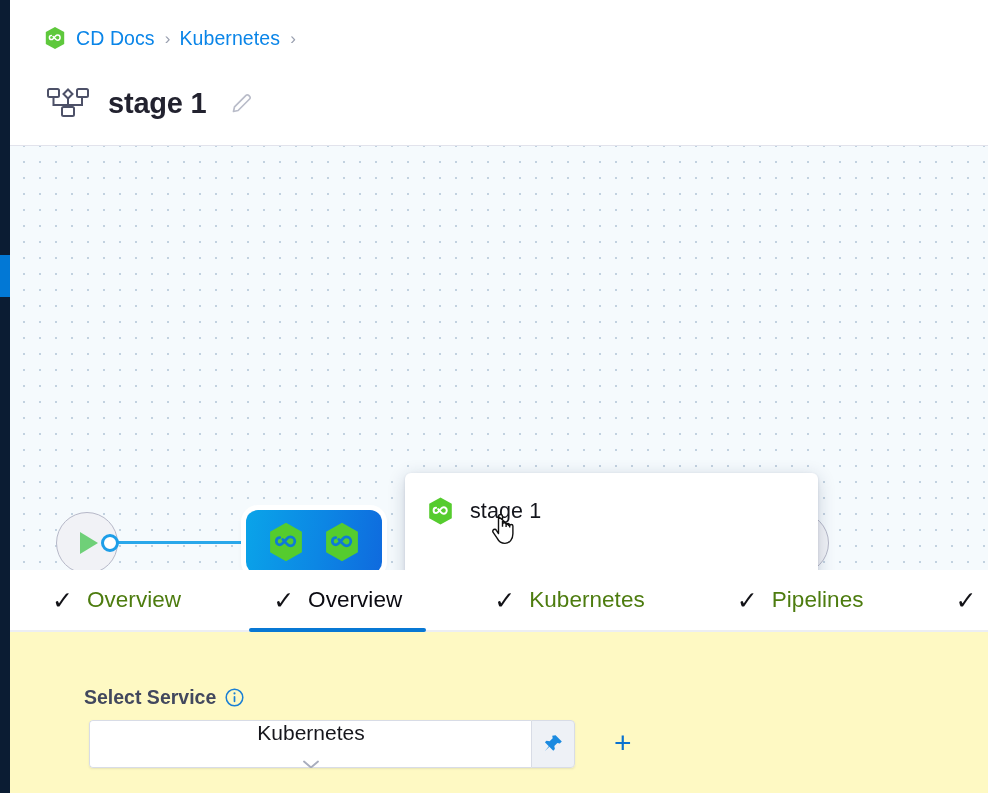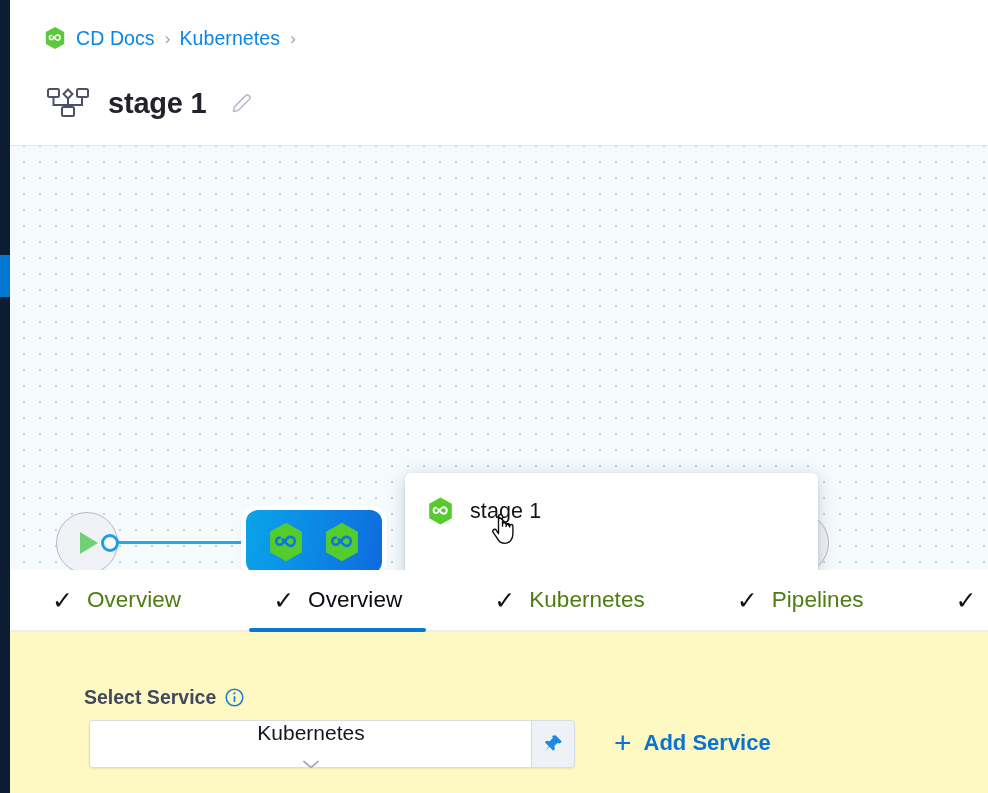--- a/index.html
+++ b/index.html
@@ -313,17 +313,16 @@
       </div>
       <div class="pin-btn">
         <svg viewBox="0 0 22 22" width="22" height="22">
           <path d="M13.6 2.2 19.8 8.4l-2 2-2.4-.5-3.1 3.1.6 3.1-1.6 1.6-4-4-4.6 4.6 4.1-5.1-3.9-3.9 1.6-1.6 3.1.6 3.1-3.1-.5-2.4Z" fill="#1b8ae0"></path>
         </svg>
       </div>
     </div>
 
     <div class="add-service-btn">
       <span class="plus-glyph">+</span>
-      <span class="add-service-label">Add Service</span>
     </div>
   </div>
 
 </div>
 
 </body></html>

